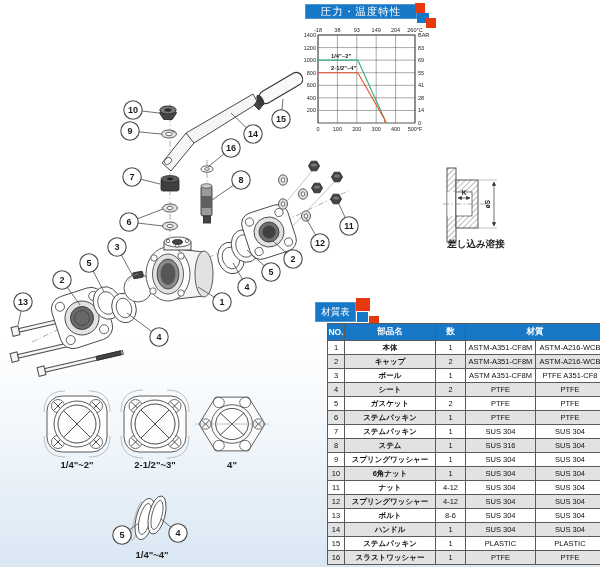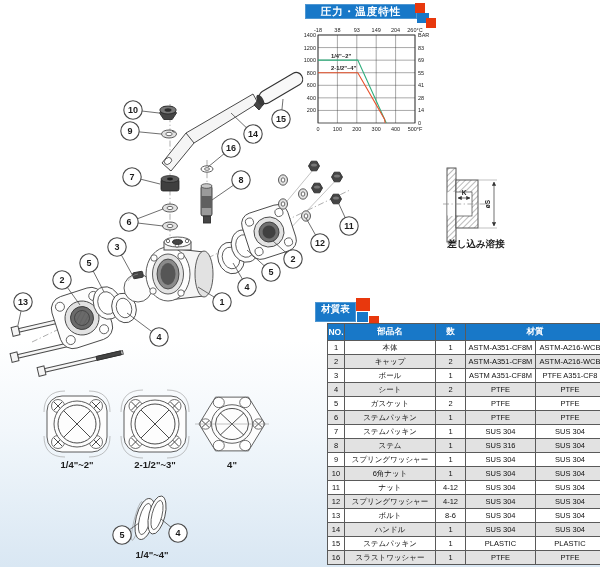--- a/index.html
+++ b/index.html
@@ -20,22 +20,22 @@
   .thin{stroke:#999;stroke-width:0.6;fill:none}
   .balloon{fill:#ffffff;stroke:#4a4a4a;stroke-width:1.1}
   .balloon-num{font-size:9px;font-weight:600;fill:#1c1c1c}
   .leader{stroke:#4a4a4a;stroke-width:0.8}
   .view-label{font-size:9.5px;font-weight:bold;fill:#1c1c1c;text-anchor:middle}
   .dim-label{font-size:6.5px;font-weight:bold;fill:#222;text-anchor:middle}
   .caption{font-size:9.5px;font-weight:bold;fill:#1c1c1c;text-anchor:middle}
   .dim{stroke:#333;stroke-width:0.7;fill:none}
 
   
-  .banner{position:absolute;background:#1878c8;color:#fff;font-weight:bold;
-    display:flex;align-items:flex-start;justify-content:center;border:1px solid #4f97d2}
+  .banner{position:absolute;background:#1878c8;color:#fff;font-weight:normal;
+    display:flex;align-items:center;justify-content:center;border:1px solid #4f97d2}
   .sq{position:absolute}
   .sq-red{background:#e8380d}
   .sq-blue{background:#1878c8}
 
   
   #chart-block{position:absolute;left:303px;top:2px;width:170px;height:140px}
   #chart-banner{left:2px;top:2px;width:112px;height:15px;font-size:10.5px;letter-spacing:1px}
   #pt-chart{position:absolute;left:0;top:22px}
   #pt-chart .grid{stroke:#3f3f3f;stroke-width:0.45;fill:none}
   #pt-chart .frame{stroke:#2c2c2c;stroke-width:0.8;fill:none}
@@ -44,21 +44,21 @@
 
   
   #table-block{position:absolute;left:315px;top:298px;width:285px;height:268px}
   #table-banner{left:0;top:4px;width:41px;height:20px;font-size:9.5px}
   #materials-table{position:absolute;left:12px;top:25px;width:277px;border-collapse:collapse;
     table-layout:fixed;background:#fff;font-size:7.5px;color:#111}
   #materials-table th,#materials-table td{border:1px solid #5a5a5a;text-align:center;
     padding:0;height:14px;white-space:nowrap;overflow:hidden}
   #materials-table thead th{background:#1878c8;color:#fff;font-size:8.5px;height:17px}
   #materials-table tr.alt td{background:#e2e2e2}
-  #materials-table td.pn{font-weight:normal}
+  #materials-table td.pn{font-weight:bold}
 </style>
 </head>
 <body>
 
 <div id="page">
 
   <svg id="diagram" width="600" height="567" viewBox="0 0 600 567">
     <defs>
       <pattern id="hatch" width="4" height="4" patternUnits="userSpaceOnUse" patternTransform="rotate(45)">
         <line x1="0" y1="0" x2="0" y2="4" stroke="#555" stroke-width="0.8"></line>

